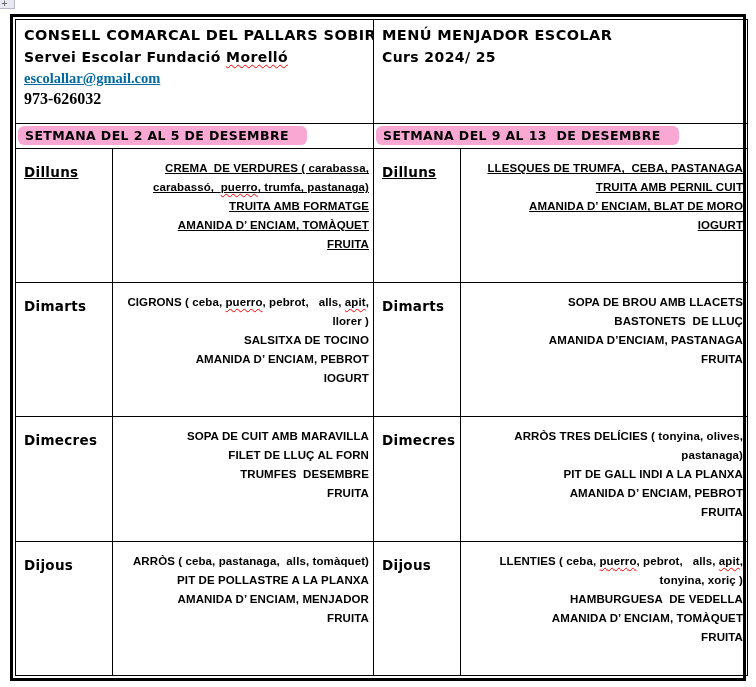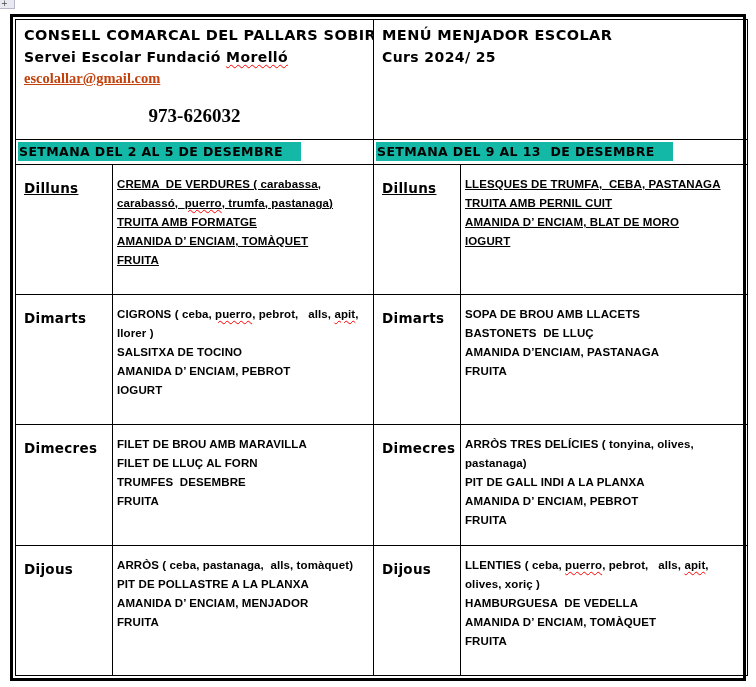--- a/index.html
+++ b/index.html
@@ -30,38 +30,38 @@
   
   .hdr-cell{padding:5px 8px 0 8px;}
   .h-title{
     font-size:14.5px;font-weight:bold;letter-spacing:.4px;line-height:20px;white-space:pre;
   }
   .h-sub{
     font-size:14px;font-weight:bold;letter-spacing:.4px;line-height:20px;margin-top:2px;white-space:pre;
   }
   .h-email{
     font-family:"Liberation Serif","DejaVu Serif",serif;font-weight:bold;font-size:14.5px;
-    color:#c2410c;text-decoration:underline;line-height:19px;display:inline-block;margin-top:2px;
+    color:#0369a1;text-decoration:underline;line-height:19px;display:inline-block;margin-top:2px;
   }
   .h-phone{
-    font-family:"Liberation Serif","DejaVu Serif",serif;font-weight:bold;font-size:19px;
-    line-height:19px;margin-top:18px;text-align:center;
+    font-family:"Liberation Serif","DejaVu Serif",serif;font-weight:bold;font-size:16px;
+    line-height:19px;margin-top:1px;
   }
   
   .week-cell{height:21px;padding:1px 0 0 2px;}
   .week-label{
-    display:inline-block;background:#14b8a6;font-weight:bold;font-size:12.5px;
-    letter-spacing:.4px;line-height:17px;padding:1px 18px 1px 1px;white-space:pre;
+    display:inline-block;background:#f9a8d4;font-weight:bold;font-size:12.5px;
+    letter-spacing:.4px;line-height:17px;padding:1px 18px 1px 7px;white-space:pre;border-radius:6px;
   }
   
   .day-cell{
     padding:15px 4px 0 8px;font-weight:bold;font-size:13.5px;letter-spacing:.3px;
   }
   .menu-cell{
-    padding:10px 4px 0 4px;text-align:left;
+    padding:10px 4px 0 4px;text-align:right;
     font-family:"Liberation Sans","DejaVu Sans",sans-serif;
     font-weight:bold;font-size:11.5px;line-height:19px;letter-spacing:.1px;margin-left:48px;
   }
   .menu-line{white-space:pre;}
   .menu-cell.condensed{letter-spacing:-.3px;font-size:11.5px;}
   .wavy{
     text-decoration:underline;text-decoration-style:wavy;
     text-decoration-color:#ff0000;text-decoration-thickness:1px;
     text-underline-offset:2px;
   }
@@ -131,21 +131,21 @@
           <td class="menu-cell">
             <div class="menu-line"><span>SOPA DE BROU AMB LLACETS</span></div>
             <div class="menu-line"><span>BASTONETS  DE LLUÇ</span></div>
             <div class="menu-line"><span>AMANIDA D’ENCIAM, PASTANAGA</span></div>
             <div class="menu-line"><span>FRUITA</span></div>
           </td>
         </tr>
         <tr style="height: 107px;">
           <td class="day-cell">Dimecres</td>
           <td class="menu-cell">
-            <div class="menu-line"><span>FILET DE BROU AMB MARAVILLA</span></div>
+            <div class="menu-line"><span>SOPA DE CUIT AMB MARAVILLA</span></div>
             <div class="menu-line"><span>FILET DE LLUÇ AL FORN</span></div>
             <div class="menu-line"><span>TRUMFES  DESEMBRE</span></div>
             <div class="menu-line"><span>FRUITA</span></div>
           </td>
           <td class="day-cell">Dimecres</td>
           <td class="menu-cell">
             <div class="menu-line"><span>ARRÒS TRES DELÍCIES ( tonyina, olives,</span></div>
             <div class="menu-line"><span>pastanaga)</span></div>
             <div class="menu-line"><span>PIT DE GALL INDI A LA PLANXA</span></div>
             <div class="menu-line"><span>AMANIDA D’ ENCIAM, PEBROT</span></div>
@@ -156,21 +156,21 @@
           <td class="day-cell">Dijous</td>
           <td class="menu-cell">
             <div class="menu-line"><span>ARRÒS ( ceba, pastanaga,  alls, tomàquet)</span></div>
             <div class="menu-line"><span>PIT DE POLLASTRE A LA PLANXA</span></div>
             <div class="menu-line"><span>AMANIDA D’ ENCIAM, MENJADOR</span></div>
             <div class="menu-line"><span>FRUITA</span></div>
           </td>
           <td class="day-cell">Dijous</td>
           <td class="menu-cell">
             <div class="menu-line"><span>LLENTIES ( ceba, </span><span class="wavy">puerro</span><span>, pebrot,   alls, </span><span class="wavy">apit</span><span>,</span></div>
-            <div class="menu-line"><span>olives, xoriç )</span></div>
+            <div class="menu-line"><span>tonyina, xoriç )</span></div>
             <div class="menu-line"><span>HAMBURGUESA  DE VEDELLA</span></div>
             <div class="menu-line"><span>AMANIDA D’ ENCIAM, TOMÀQUET</span></div>
             <div class="menu-line"><span>FRUITA</span></div>
           </td>
         </tr>
       </tbody>
   </table>
 </div>
 
 </body></html>

